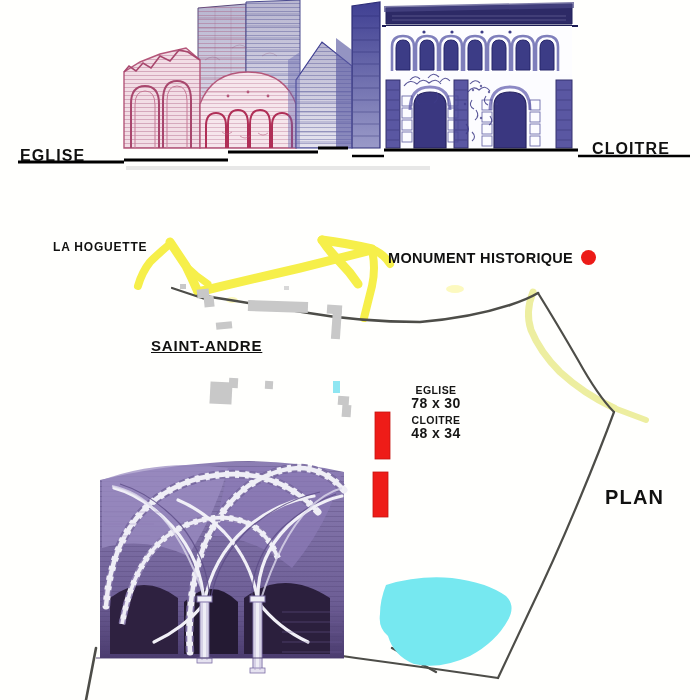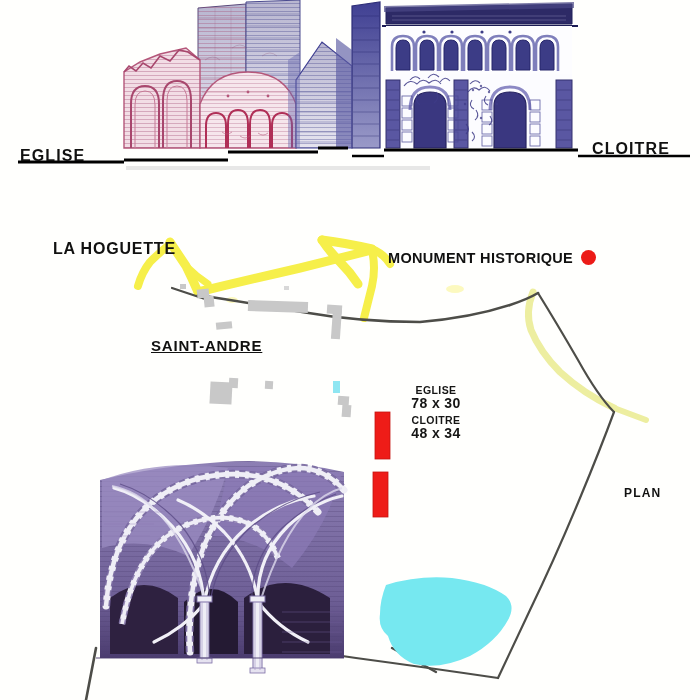--- a/index.html
+++ b/index.html
@@ -17,23 +17,23 @@
   .lbl{
     position:absolute;
     font-weight:bold;
     color:#111110;
     letter-spacing:0.4px;
     white-space:nowrap;
     font-family:"Liberation Sans", sans-serif;
   }
   .lbl-eglise{left:20px;top:147px;font-size:16px;letter-spacing:1.1px;}
   .lbl-cloitre{left:592px;top:140px;font-size:16px;letter-spacing:1.1px;}
-  .lbl-hoguette{left:53px;top:240px;font-size:16px;letter-spacing:0.8px;}
+  .lbl-hoguette{left:53px;top:240px;font-size:12px;letter-spacing:0.8px;}
   .lbl-standre{left:151px;top:337px;font-size:15px;letter-spacing:0.8px;text-decoration:underline;}
-  .lbl-plan{left:624px;top:486px;font-size:12px;letter-spacing:1.2px;}
+  .lbl-plan{left:605px;top:486px;font-size:20px;letter-spacing:1.2px;}
 
   .legend{position:absolute;left:388px;top:250px;}
   .legend-row{display:flex;align-items:flex-start;height:19px;}
   .legend-text{
     font-size:14.5px;font-weight:bold;color:#111110;letter-spacing:0.3px;
     font-family:"Liberation Sans", sans-serif;white-space:nowrap;
   }
   .legend-dot{width:15px;height:15px;border-radius:50%;margin-left:8px;flex:0 0 auto;}
   .dot-red{background:#ec1b17;}
   .dot-grey{background:#c2c2c2;}

